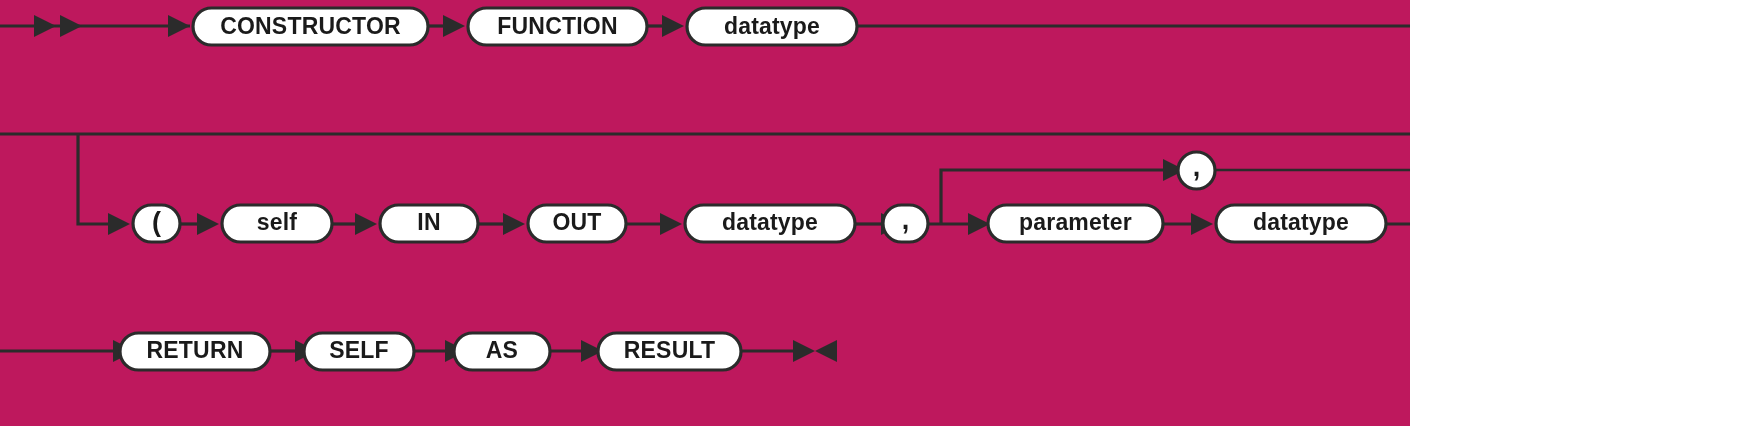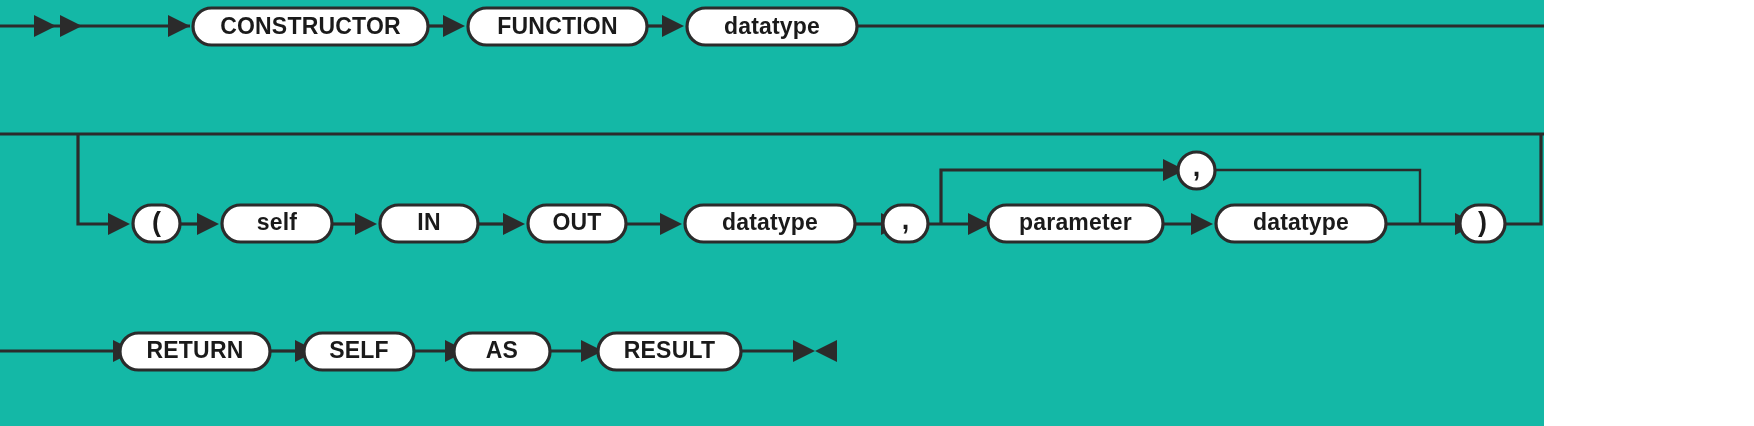--- a/index.html
+++ b/index.html
@@ -5,23 +5,23 @@
   html, body {
     margin: 0;
     padding: 0;
     background: #ffffff;
   }
   body {
     font-family: "Liberation Sans", sans-serif;
   }
   #diagram-root {
     position: relative;
-    width: 1544px;
+    width: 1410px;
     height: 426px;
-    background: #14b8a6;
+    background: #be185d;
     overflow: hidden;
   }
   svg#railroad {
     display: block;
     width: 1754px;
     height: 426px;
   }
   .rr-line {
     stroke: #2b2b2b;
     stroke-width: 3.2;

